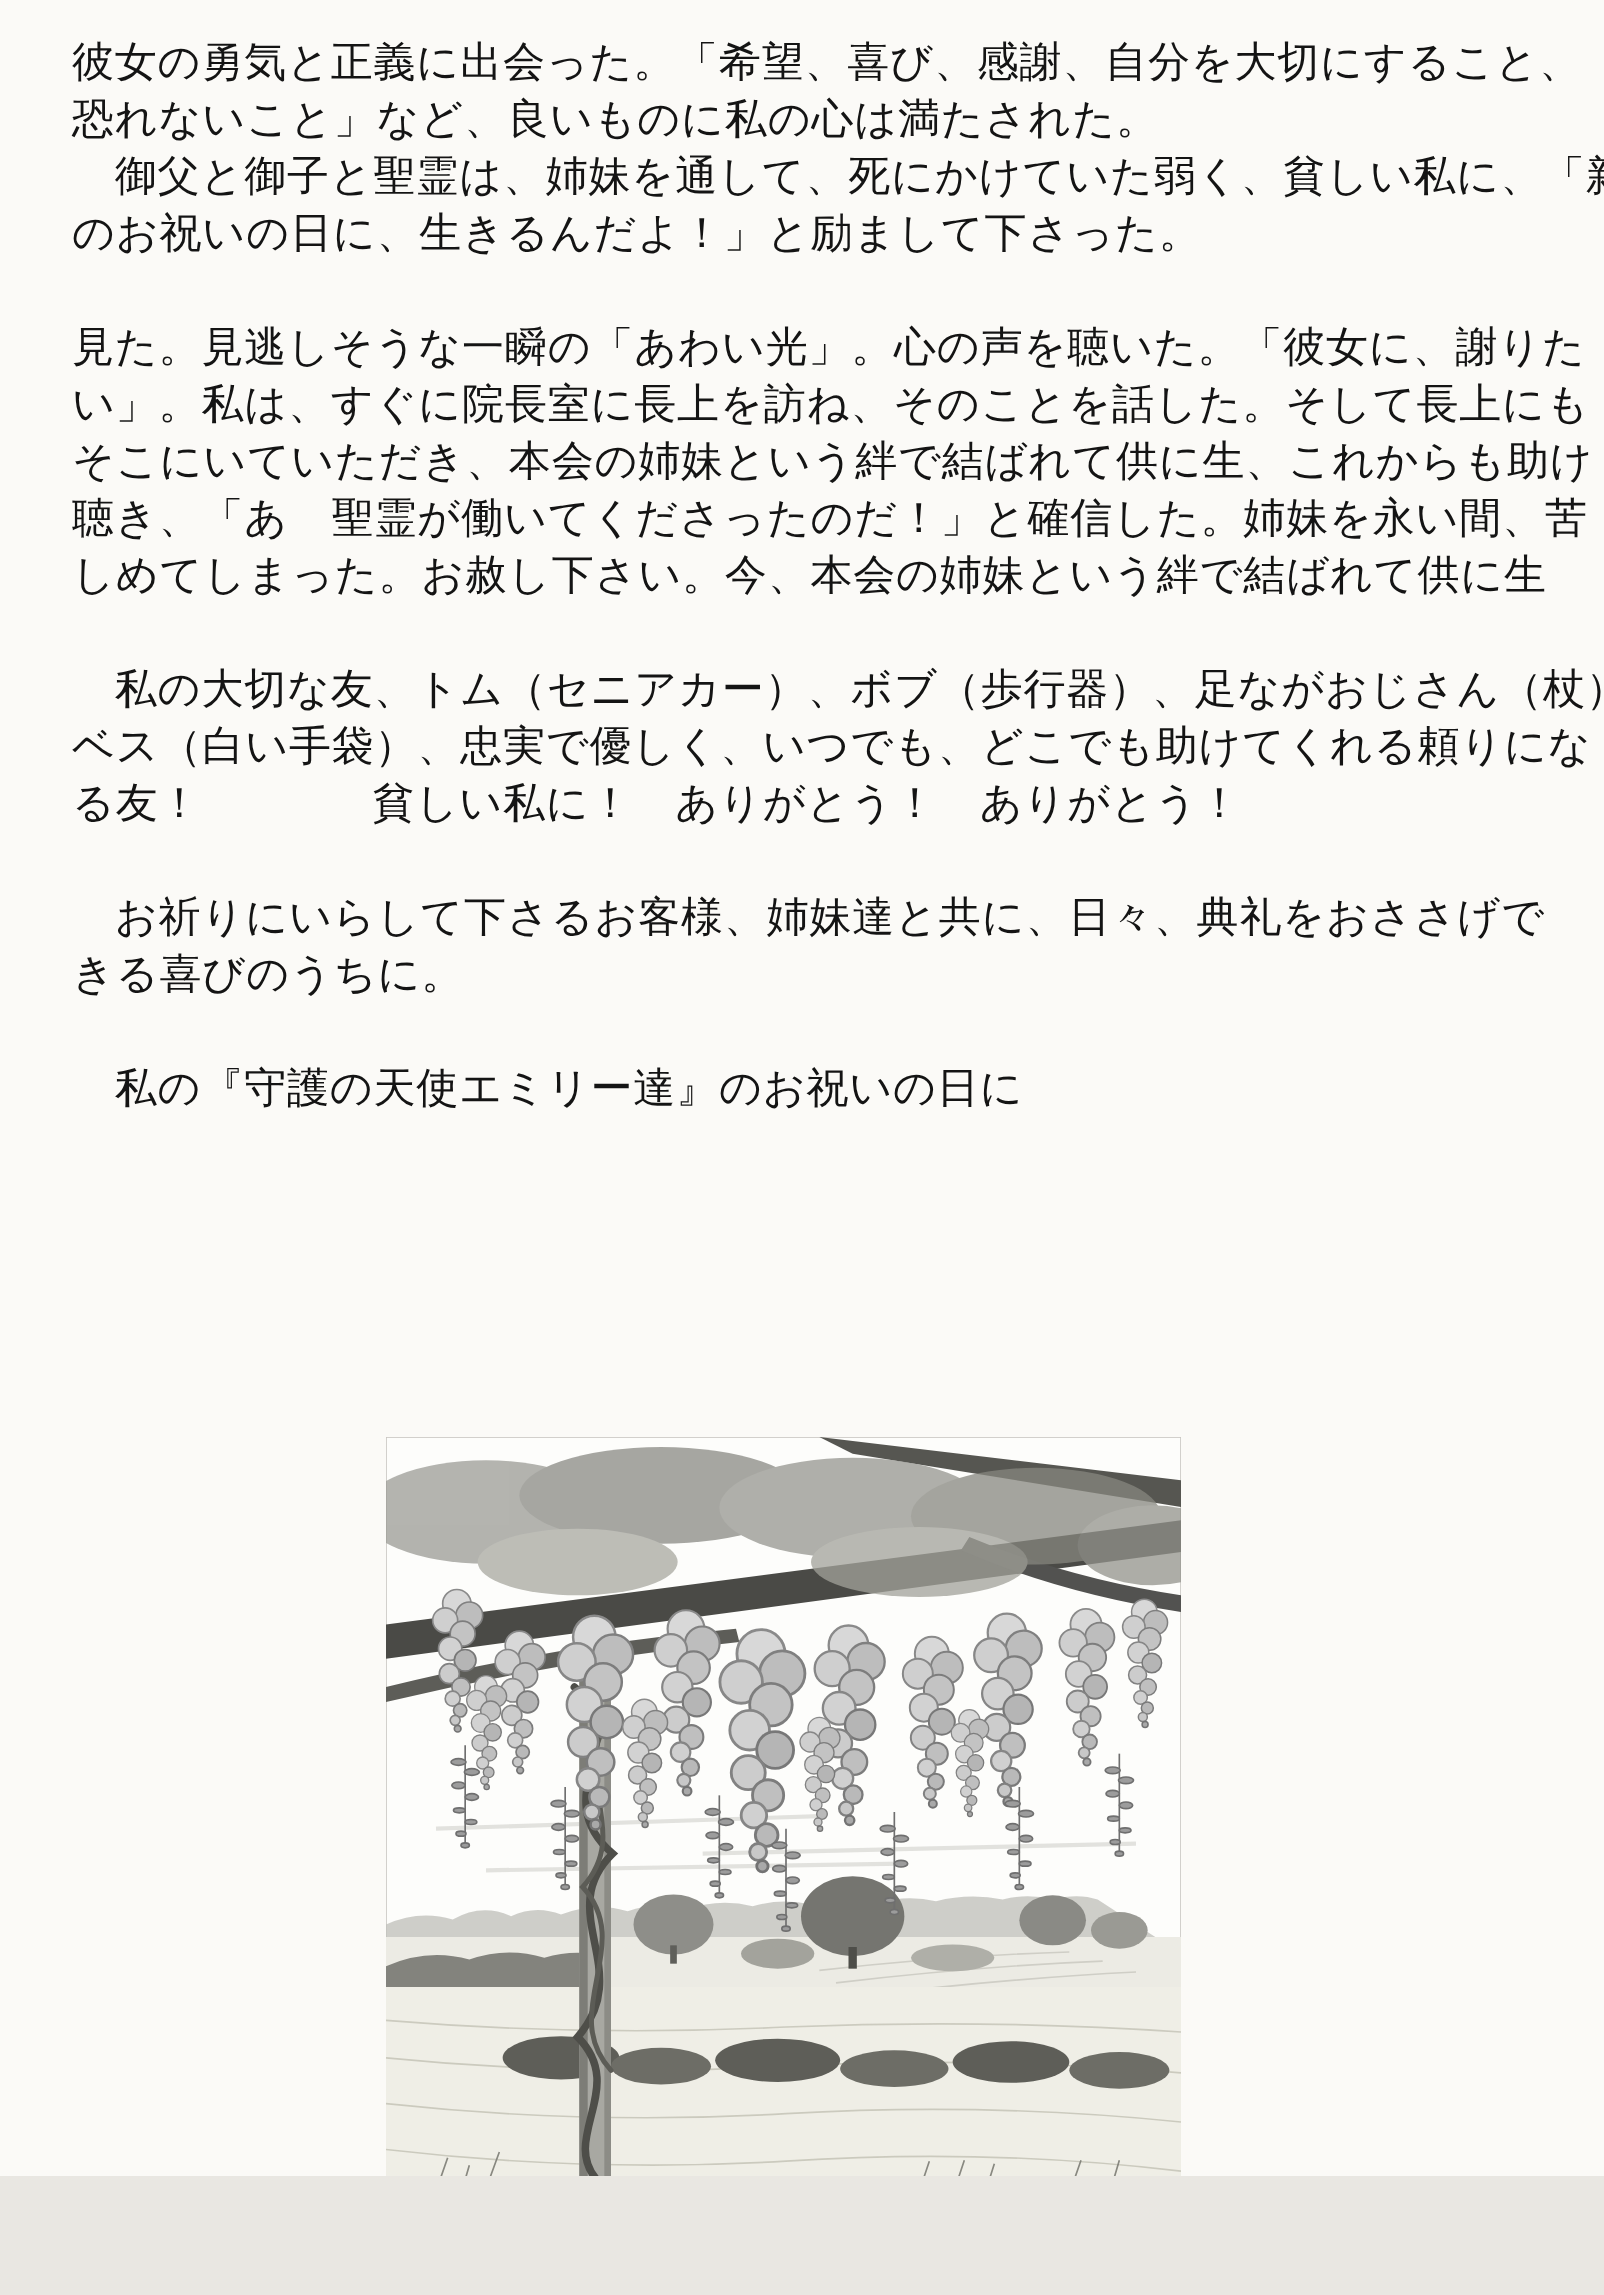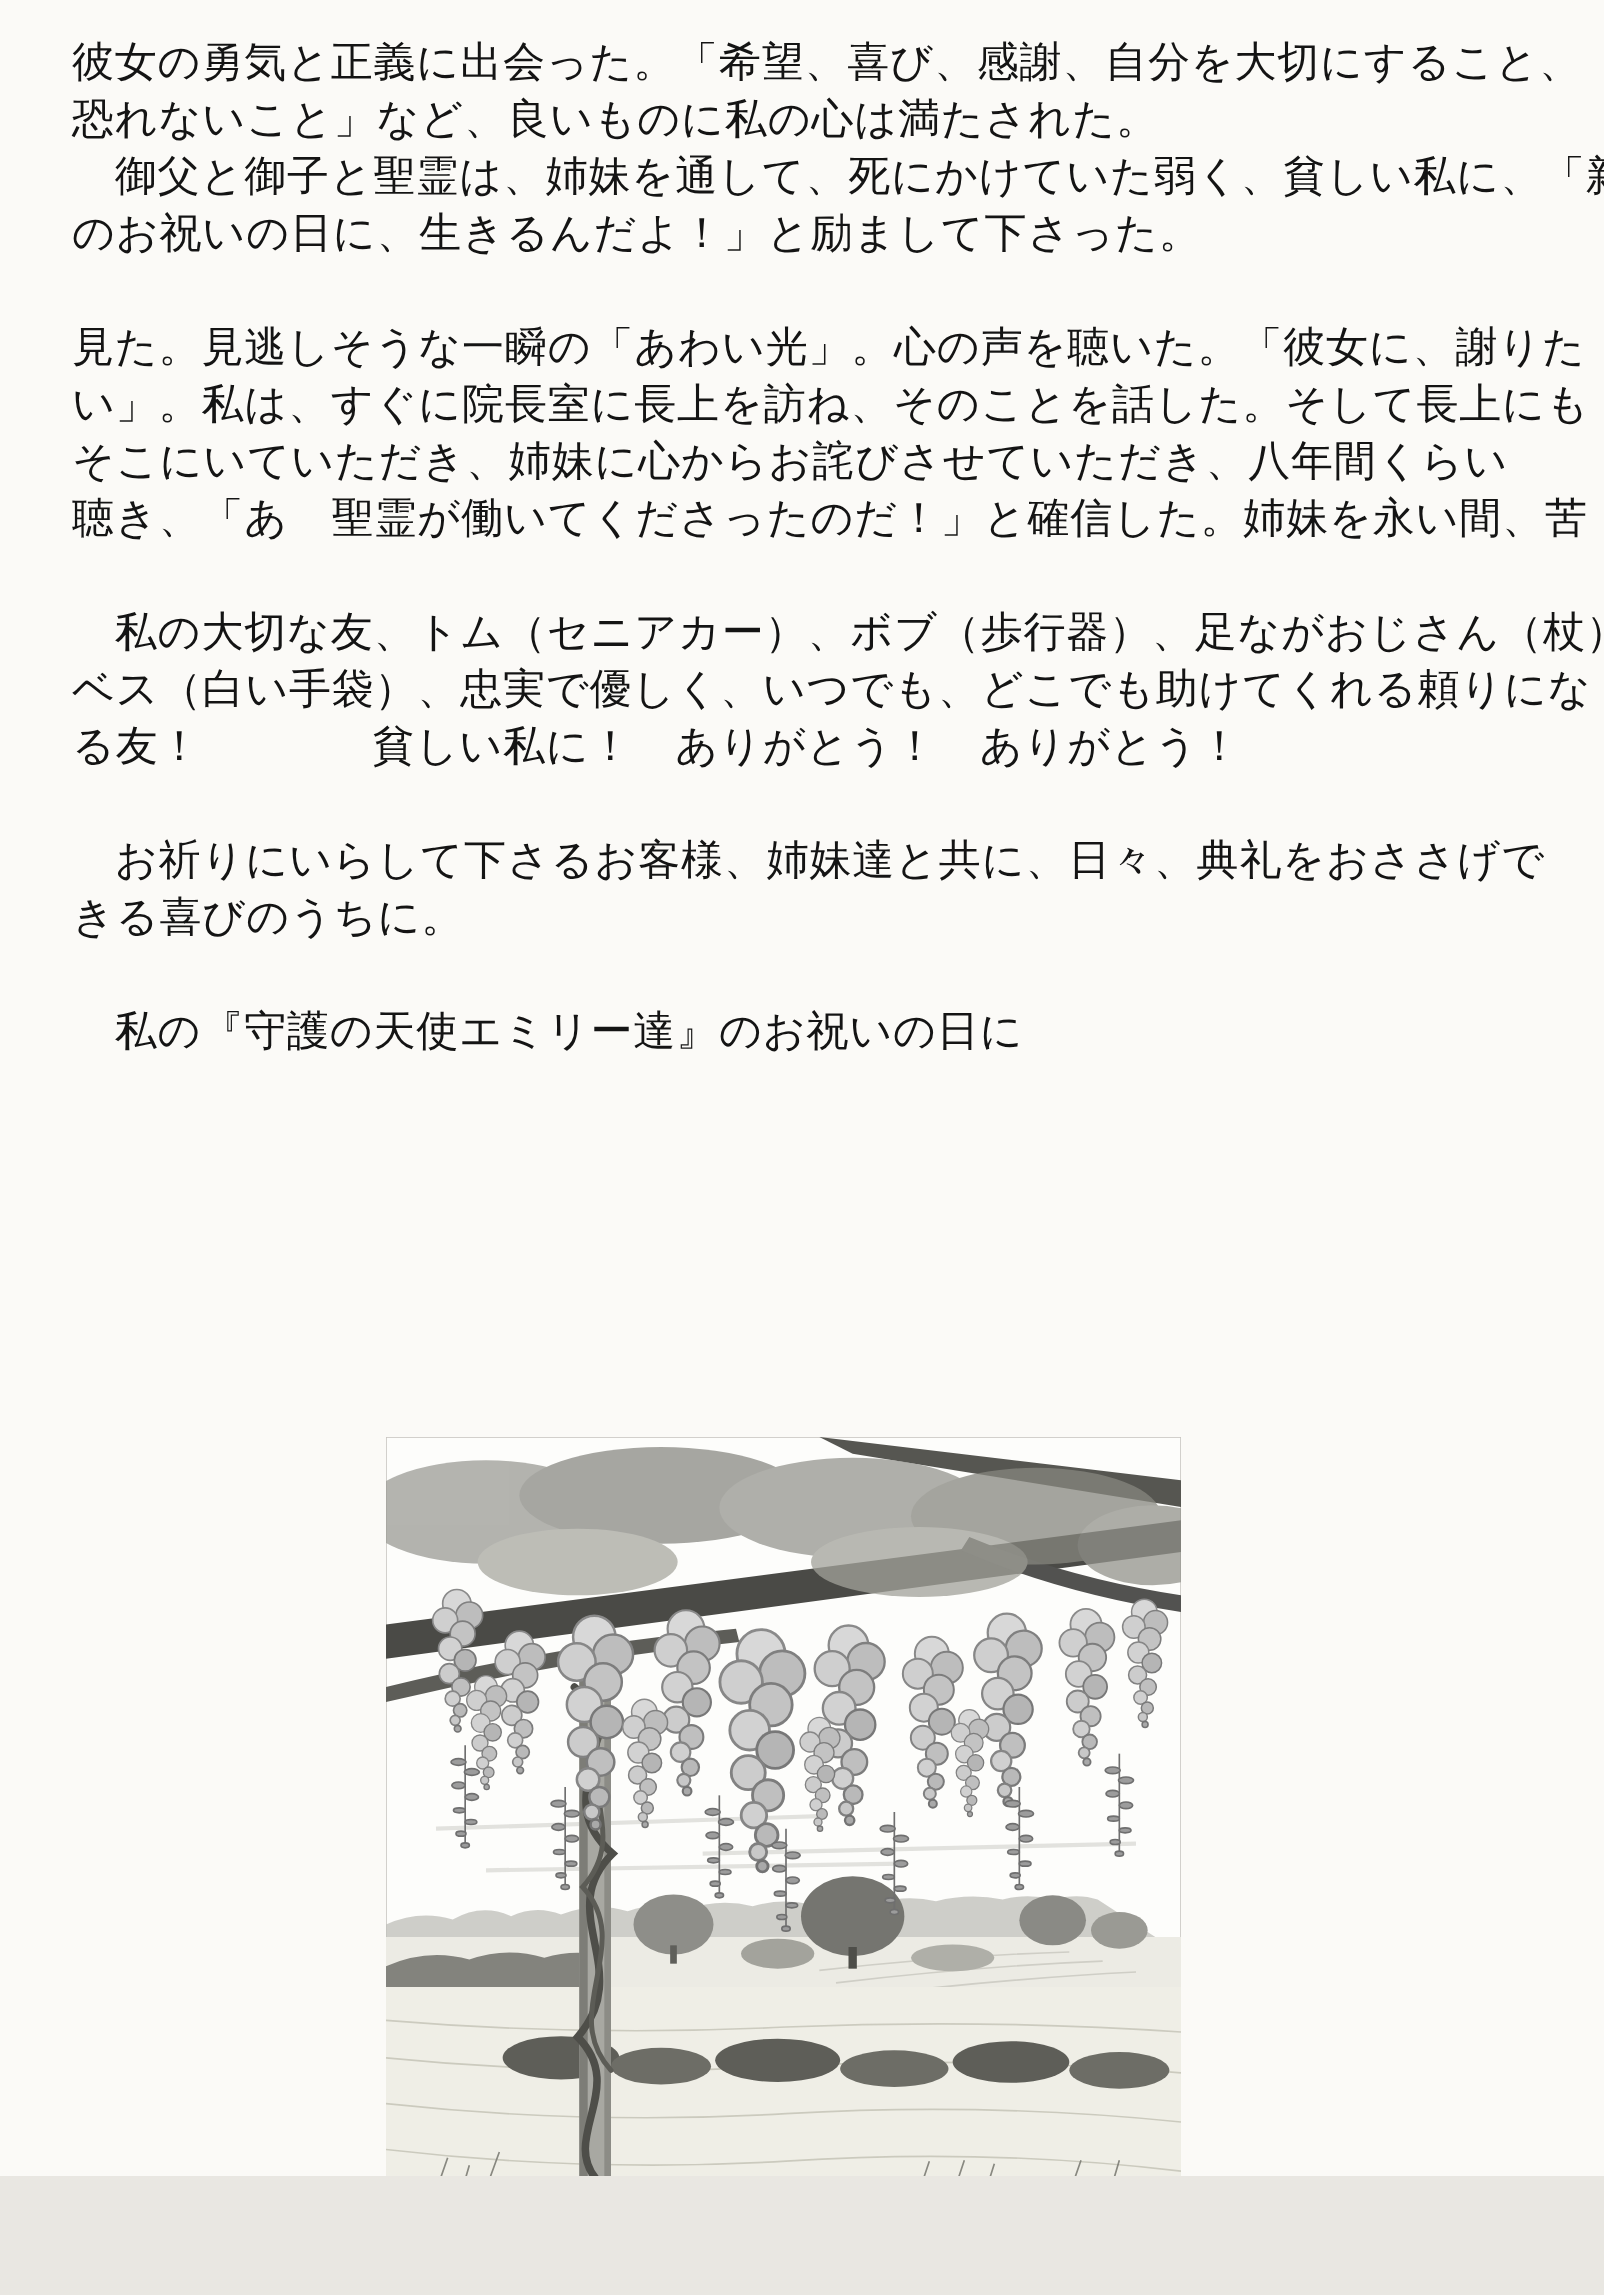--- a/index.html
+++ b/index.html
@@ -38,22 +38,23 @@
 <div class="page">
 
   <div class="text-block">
       <div class="line">彼女の勇気と正義に出会った。「希望、喜び、感謝、自分を大切にすること、</div>
       <div class="line">恐れないこと」など、良いものに私の心は満たされた。</div>
       <div class="line">　御父と御子と聖霊は、姉妹を通して、死にかけていた弱く、貧しい私に、「新</div>
       <div class="line">のお祝いの日に、生きるんだよ！」と励まして下さった。</div>
       <div class="line"></div>
       <div class="line">見た。見逃しそうな一瞬の「あわい光」。心の声を聴いた。「彼女に、謝りた</div>
       <div class="line">い」。私は、すぐに院長室に長上を訪ね、そのことを話した。そして長上にも</div>
-      <div class="line">そこにいていただき、姉妹に心からお詫びさせていただき、八年間くらい</div>
+      <div class="line">そこにいていただき、本会の姉妹という絆で結ばれて供に生、これからも助け</div>
       <div class="line">聴き、「あゝ聖霊が働いてくださったのだ！」と確信した。姉妹を永い間、苦</div>
+      <div class="line">しめてしまった。お赦し下さい。今、本会の姉妹という絆で結ばれて供に生</div>
       <div class="line"></div>
       <div class="line">　私の大切な友、トム（セニアカー）、ボブ（歩行器）、足ながおじさん（杖）、</div>
       <div class="line">ベス（白い手袋）、忠実で優しく、いつでも、どこでも助けてくれる頼りにな</div>
       <div class="line">る友！　　　　貧しい私に！　ありがとう！　ありがとう！</div>
       <div class="line"></div>
       <div class="line">　お祈りにいらして下さるお客様、姉妹達と共に、日々、典礼をおささげで</div>
       <div class="line">きる喜びのうちに。</div>
       <div class="line"></div>
       <div class="line">　私の『守護の天使エミリー達』のお祝いの日に</div>
     </div>

